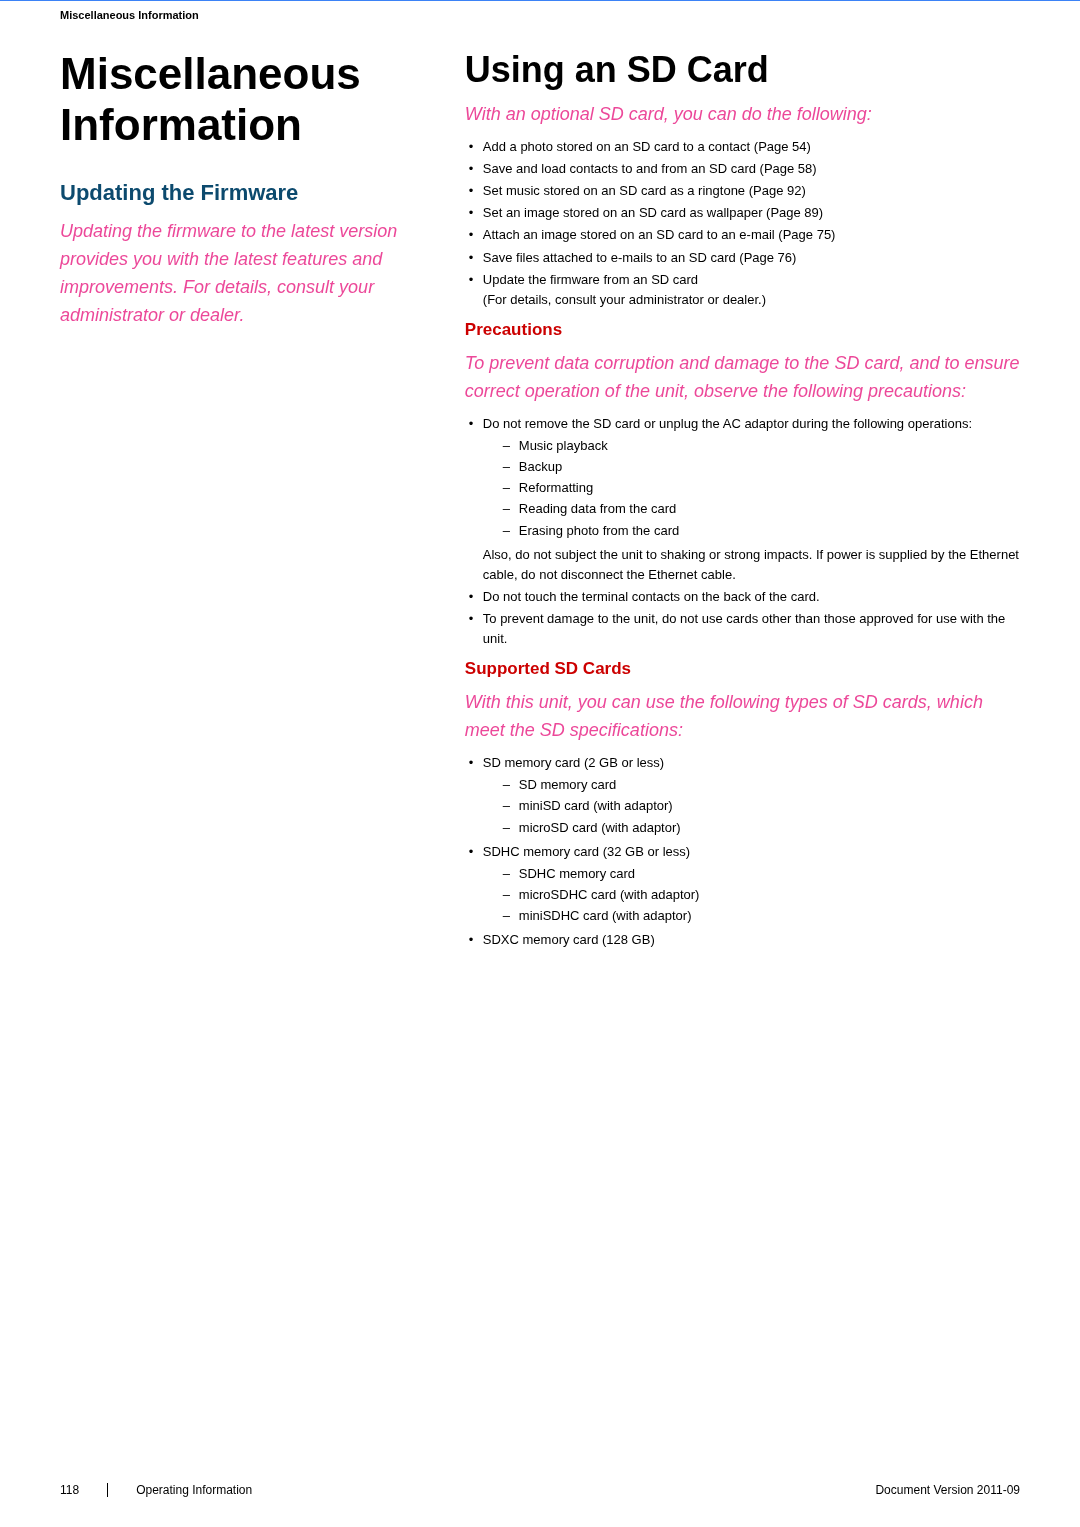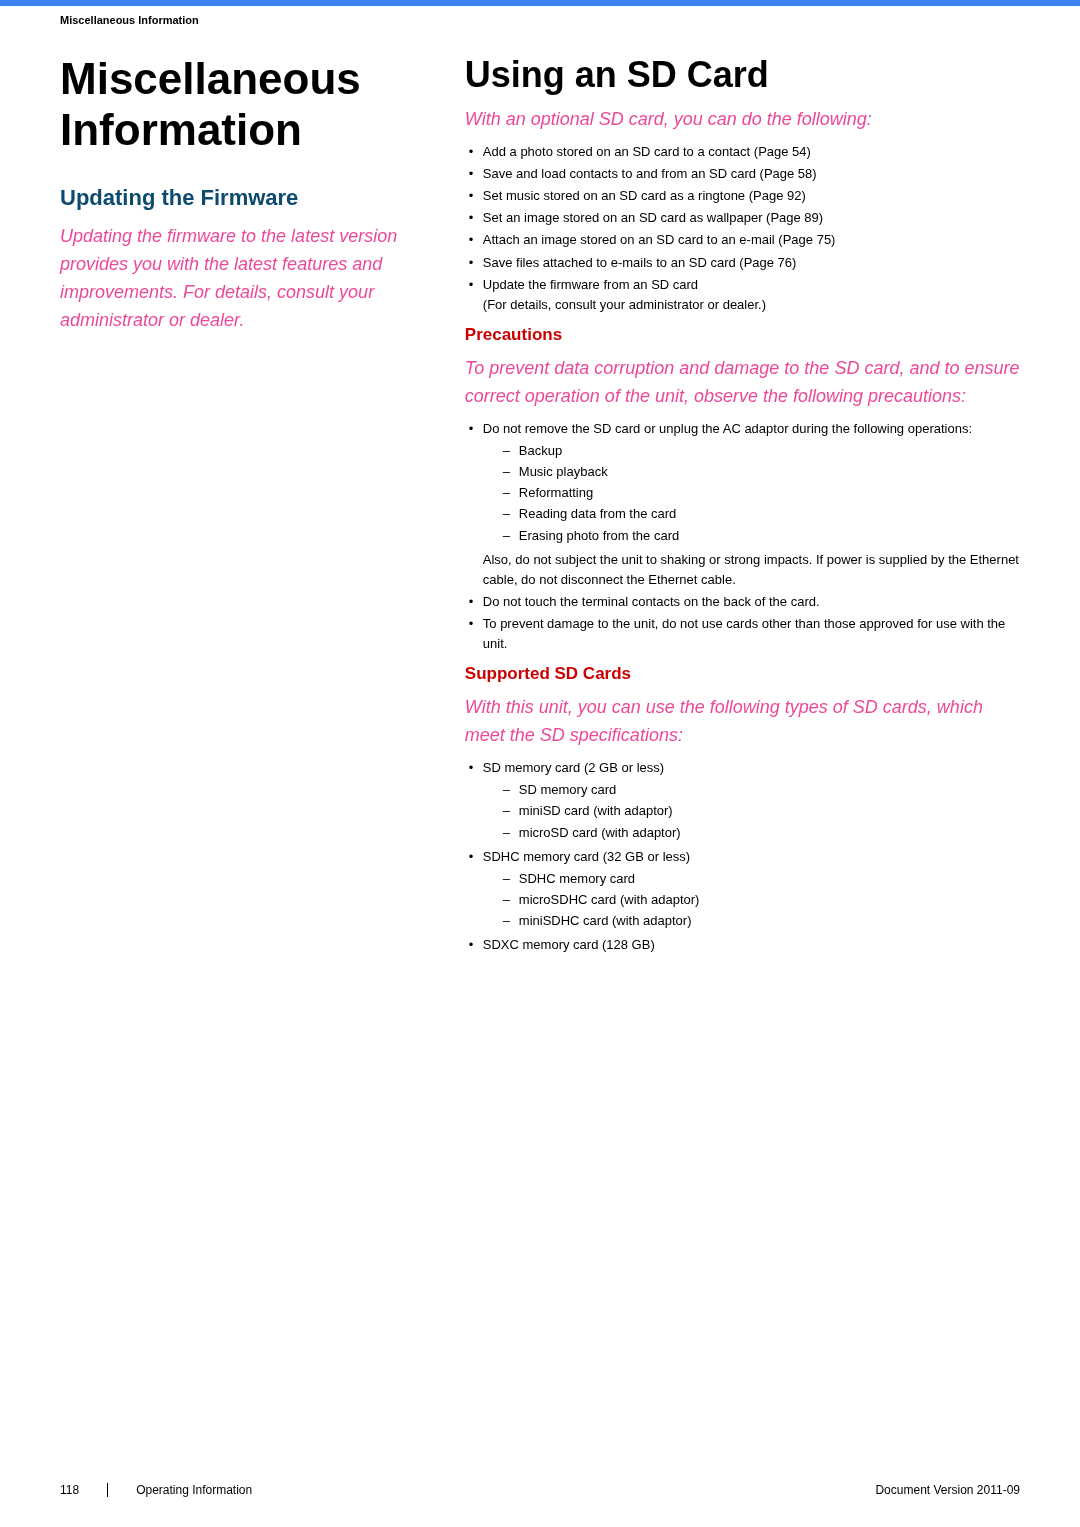--- a/index.html
+++ b/index.html
@@ -19,21 +19,21 @@
 
     .page-container {
       width: 1080px;
       min-height: 1527px;
       padding: 0;
       position: relative;
       background: #ffffff;
     }
 
     .top-bar {
-      border-top: 6px solid #3b82f6;
+      border-top: 1px solid #3b82f6;
       padding: 8px 60px;
       font-size: 11px;
       font-weight: bold;
       color: #000;
       margin-bottom: 0;
     }
 
     .content-area {
       display: flex;
       flex-direction: row;
@@ -191,22 +191,22 @@
       </ul>
 
       <h3 class="subsection-title">Precautions</h3>
 
       <p class="body-text">To prevent data corruption and damage to the SD card, and to ensure correct operation of the unit, observe the following precautions:</p>
 
       <ul class="bullet-list">
         <li>
           Do not remove the SD card or unplug the AC adaptor during the following operations:
           <ul class="dash-list">
+            <li>Music playback</li>
             <li>Backup</li>
-            <li>Music playback</li>
             <li>Reformatting</li>
             <li>Reading data from the card</li>
             <li>Erasing photo from the card</li>
           </ul>
           Also, do not subject the unit to shaking or strong impacts. If power is supplied by the Ethernet cable, do not disconnect the Ethernet cable.
         </li>
         <li>Do not touch the terminal contacts on the back of the card.</li>
         <li>To prevent damage to the unit, do not use cards other than those approved for use with the unit.</li>
       </ul>
 

